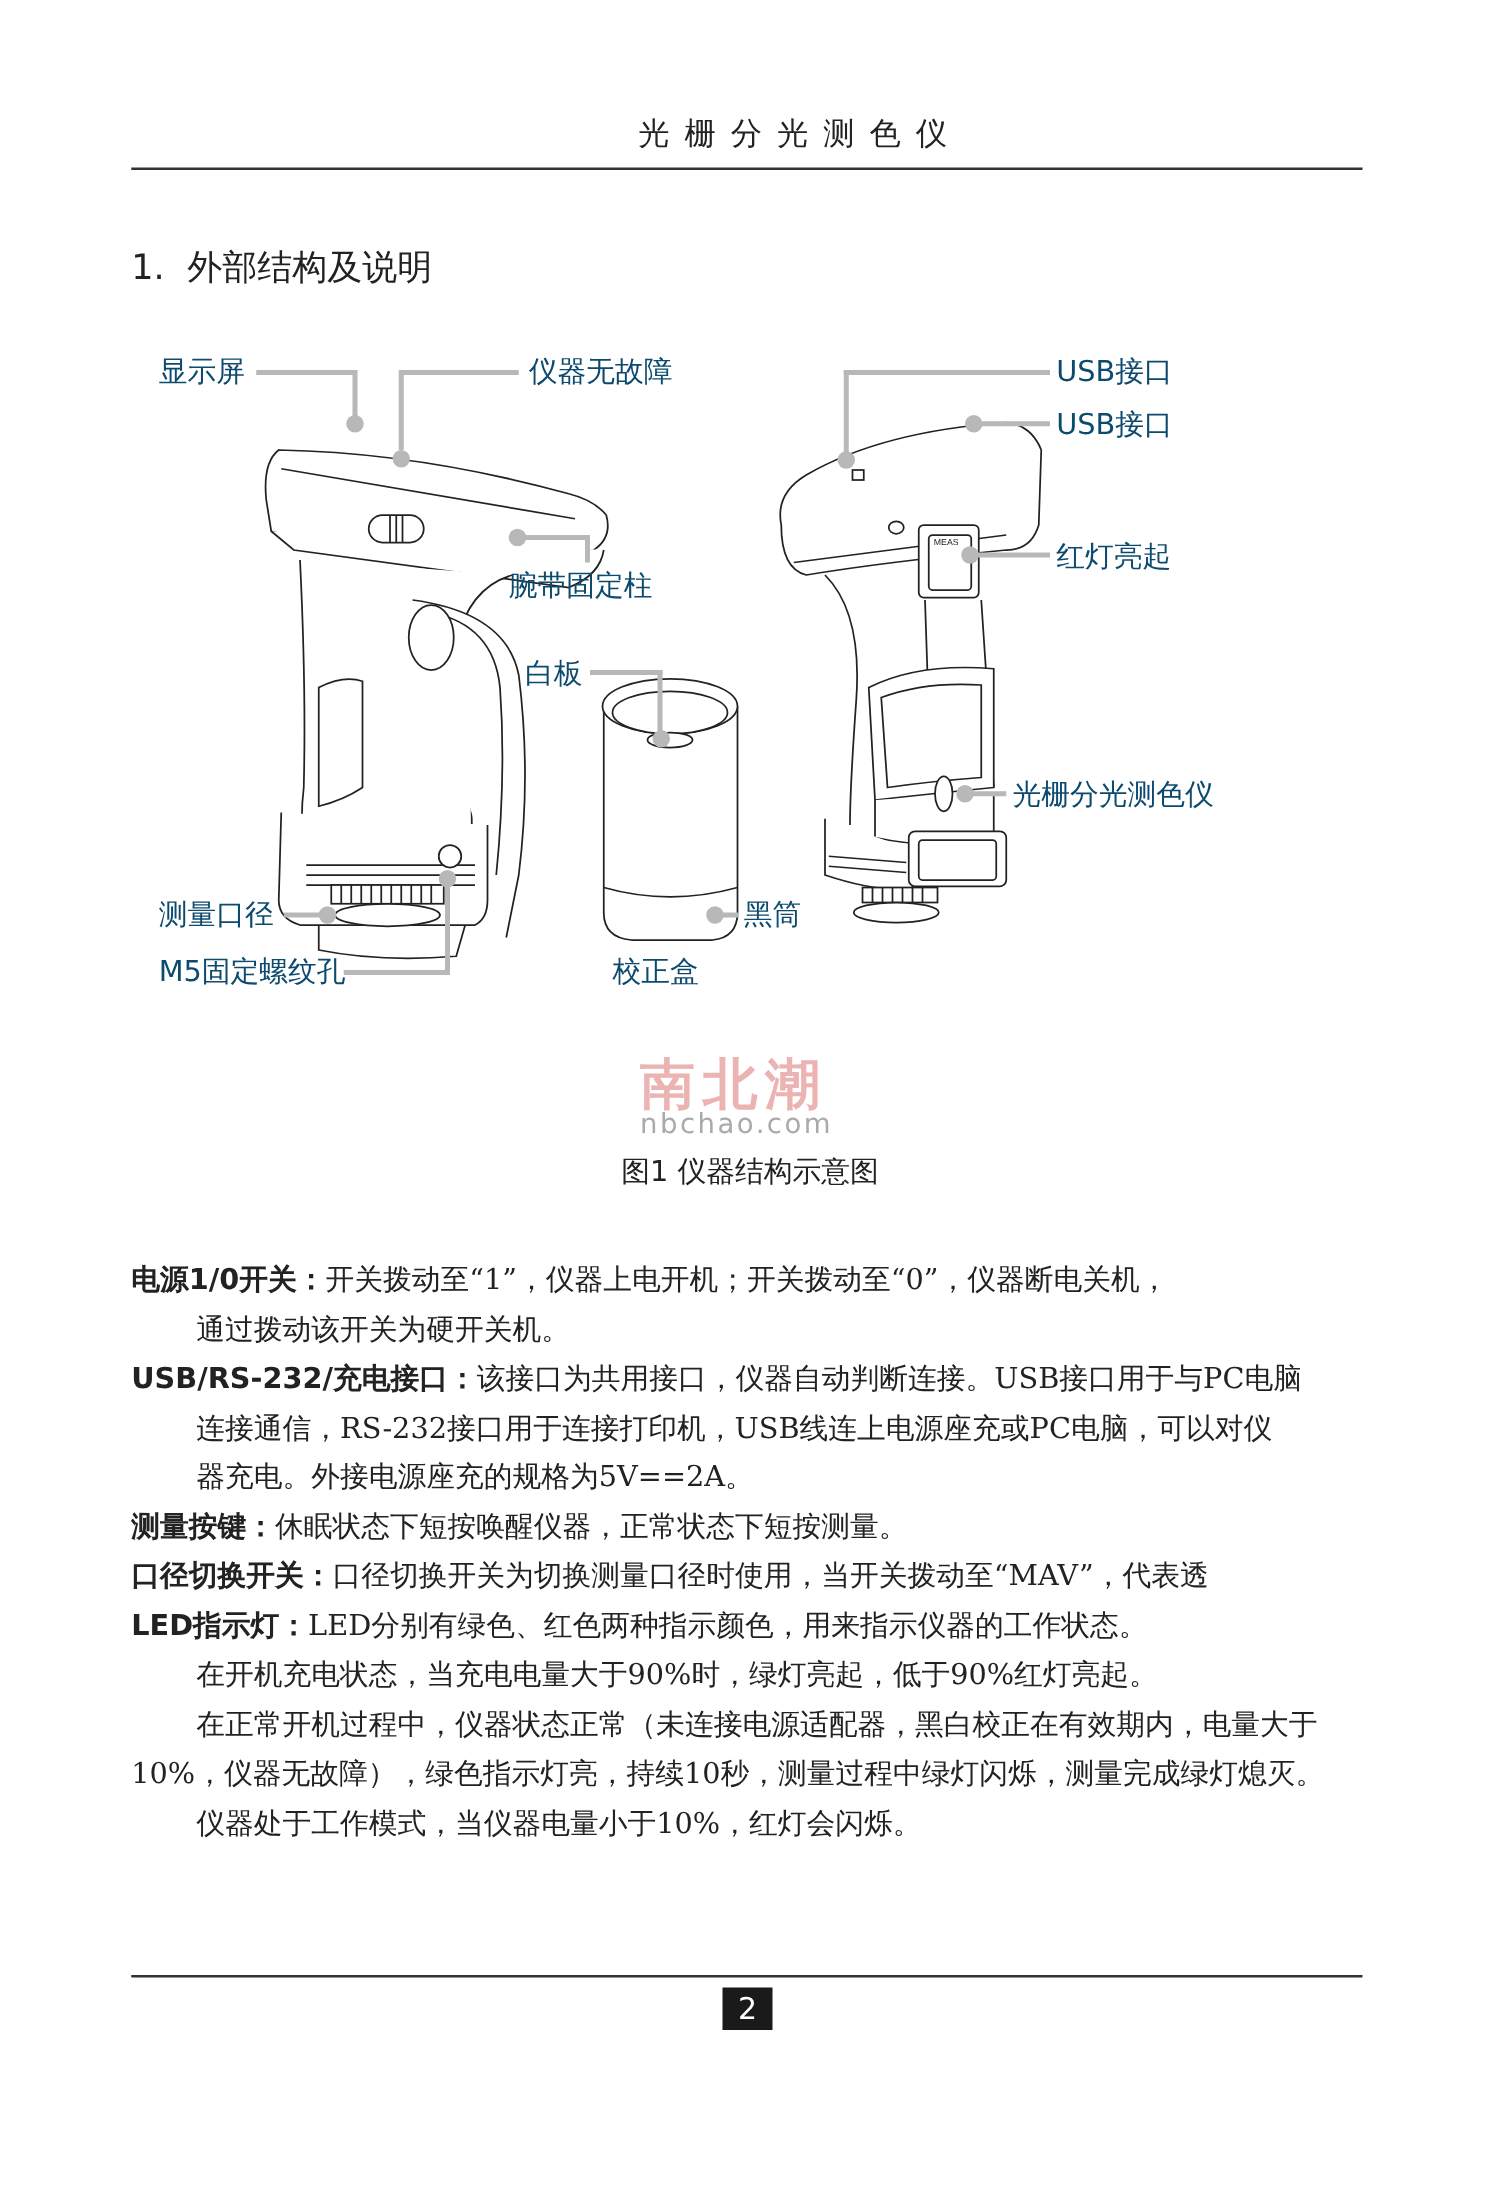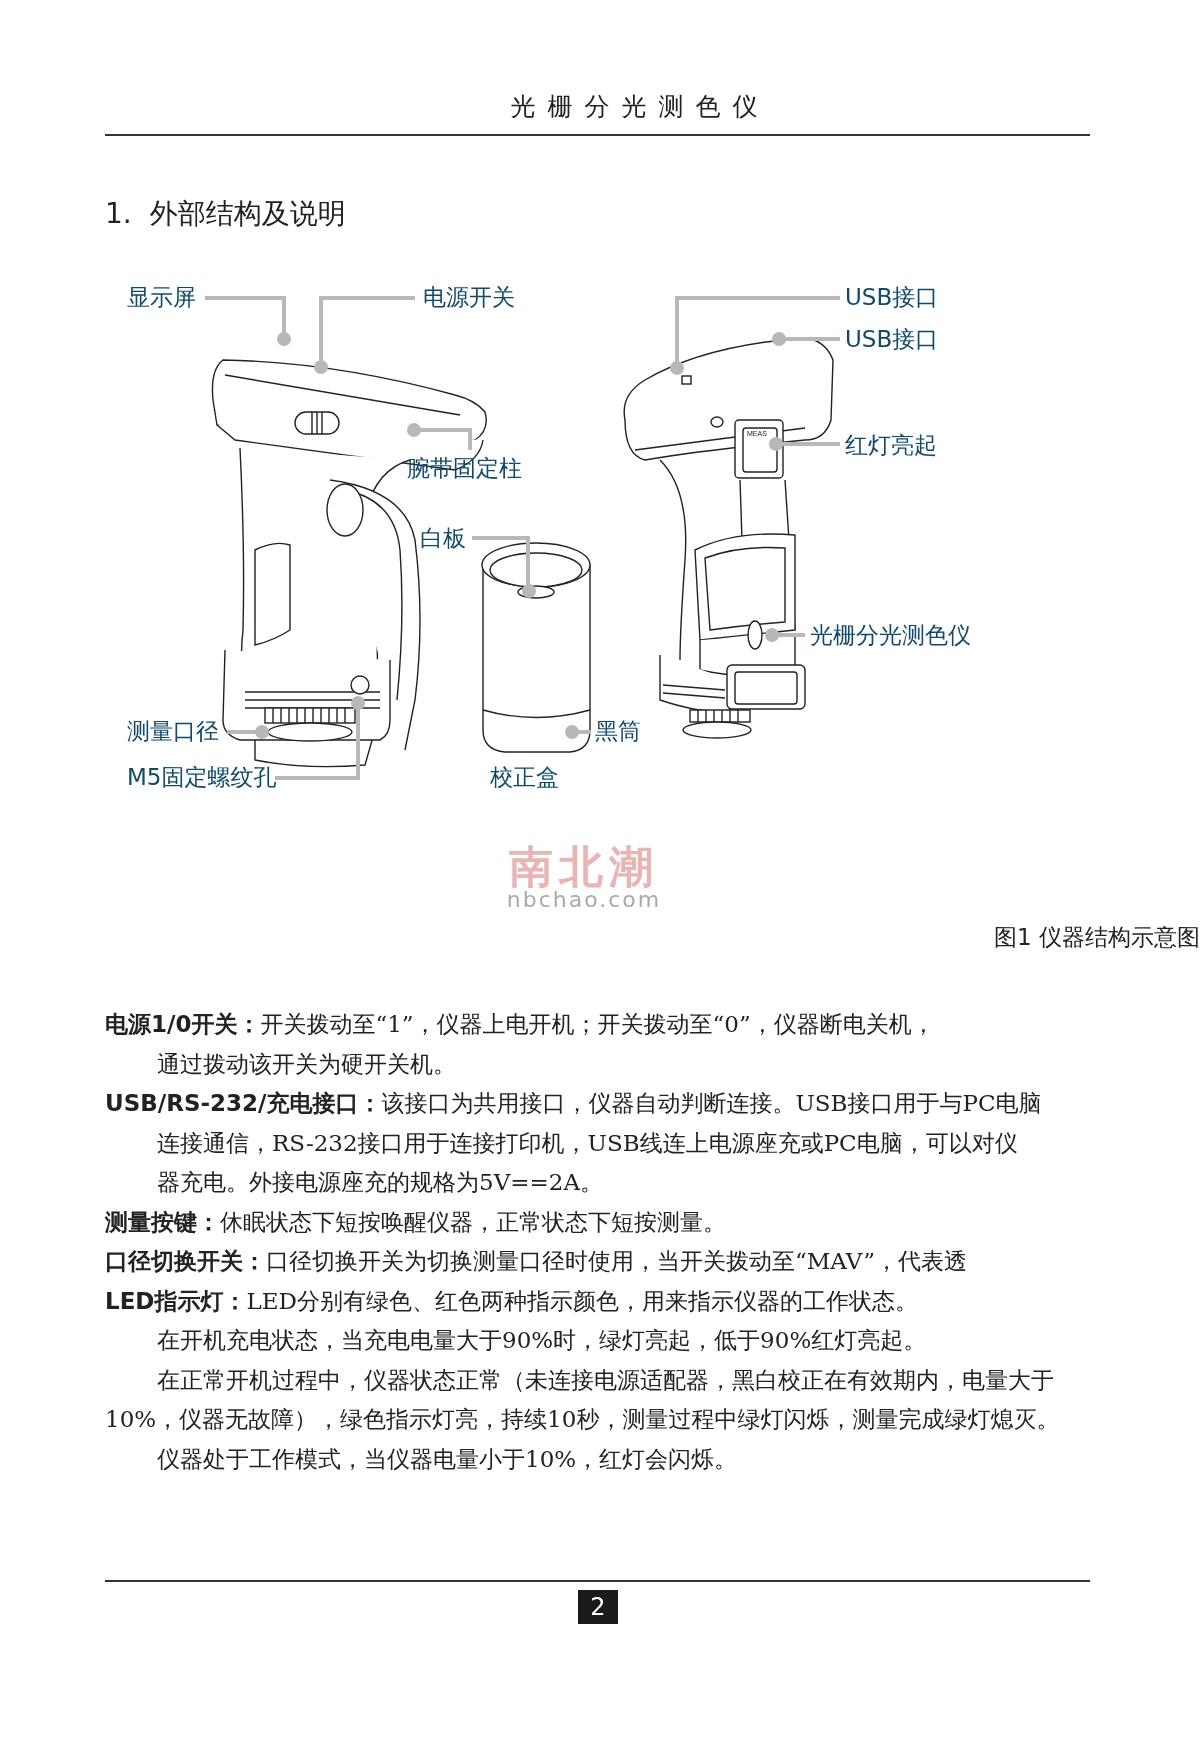--- a/index.html
+++ b/index.html
@@ -7,22 +7,22 @@
          font-family: "DejaVu Sans", "Liberation Sans", sans-serif; color: #1a1a1a; }
   .running-header { position: absolute; top: 90px; left: 0; width: 1200px; text-align: center;
                     font-size: 25px; letter-spacing: 12px; color: #222; margin-left: 40px; }
   .rule { position: absolute; left: 105px; width: 985px; height: 2px; background: #333; }
   .section-title { position: absolute; top: 195px; left: 105px; font-size: 28px; color: #222; }
   .section-title .num { margin-right: 18px; }
   .figure { position: absolute; top: 300px; left: 105px; width: 985px; height: 620px; }
   .callout { position: absolute; font-size: 23px; color: #0c4a6e; white-space: nowrap; }
   .leader { position: absolute; background: #b8b8b8; }
   .dot { position: absolute; width: 14px; height: 14px; border-radius: 50%; background: #b8b8b8; }
-  .caption { position: absolute; top: 922px; left: 0; width: 1200px; text-align: right; font-size: 23px; color: #222; }
-  .watermark { position: absolute; top: 838px; left: 499px; width: 170px; text-align: center; }
+  .caption { position: absolute; top: 922px; left: 0; width: 1200px; text-align: center; font-size: 23px; color: #222; }
+  .watermark { position: absolute; top: 838px; left: 512px; width: 170px; }
   .watermark .cn { font-size: 44px; color: #e69a9a; font-family: "DejaVu Serif", serif; font-weight: bold; letter-spacing: 6px; opacity: .75; }
   .watermark .en { font-size: 22px; color: #aaa; letter-spacing: 2px; margin-top: -10px; }
   .body-text { position: absolute; top: 1005px; left: 105px; width: 985px;
                font-family: "DejaVu Serif", "Liberation Serif", serif; font-size: 23px; line-height: 39.5px; color: #222; }
   .para { margin: 0; }
   .para .term { font-family: "DejaVu Sans", "Liberation Sans", sans-serif; font-weight: bold; }
   .indent { padding-left: 52px; }
   .page-num { position: absolute; top: 1590px; left: 578px; width: 40px; height: 34px;
               background: #1a1a1a; color: #fff; font-size: 24px; text-align: center; line-height: 34px; }
   svg { position: absolute; left: 0; top: 0; }
@@ -92,21 +92,21 @@
       <path d="M593 410 L593 422 M601 410 L601 422 M609 410 L609 422 M617 410 L617 422 M625 410 L625 422 M633 410 L633 422"></path>
       <ellipse cx="612" cy="430" rx="34" ry="8"></ellipse>
     </g>
   </svg>
 
   <div class="callout" style="left:22px;top:-18px">显示屏</div>
   <div class="leader" style="left:100px;top:-4px;width:80px;height:4px"></div>
   <div class="leader" style="left:177px;top:-4px;width:4px;height:40px"></div>
   <div class="dot" style="left:172px;top:32px"></div>
 
-  <div class="callout" style="left:318px;top:-18px">电源开关</div>
+  <div class="callout" style="left:318px;top:-18px">仪器无故障</div>
   <div class="leader" style="left:215px;top:-4px;width:95px;height:4px"></div>
   <div class="leader" style="left:214px;top:-4px;width:4px;height:64px"></div>
   <div class="dot" style="left:209px;top:60px"></div>
 
   <div class="callout" style="left:302px;top:153px">腕带固定柱</div>
   <div class="dot" style="left:302px;top:123px"></div>
   <div class="leader" style="left:315px;top:128px;width:52px;height:4px"></div>
   <div class="leader" style="left:363px;top:128px;width:4px;height:22px"></div>
 
   <div class="callout" style="left:315px;top:223px">白板</div>

